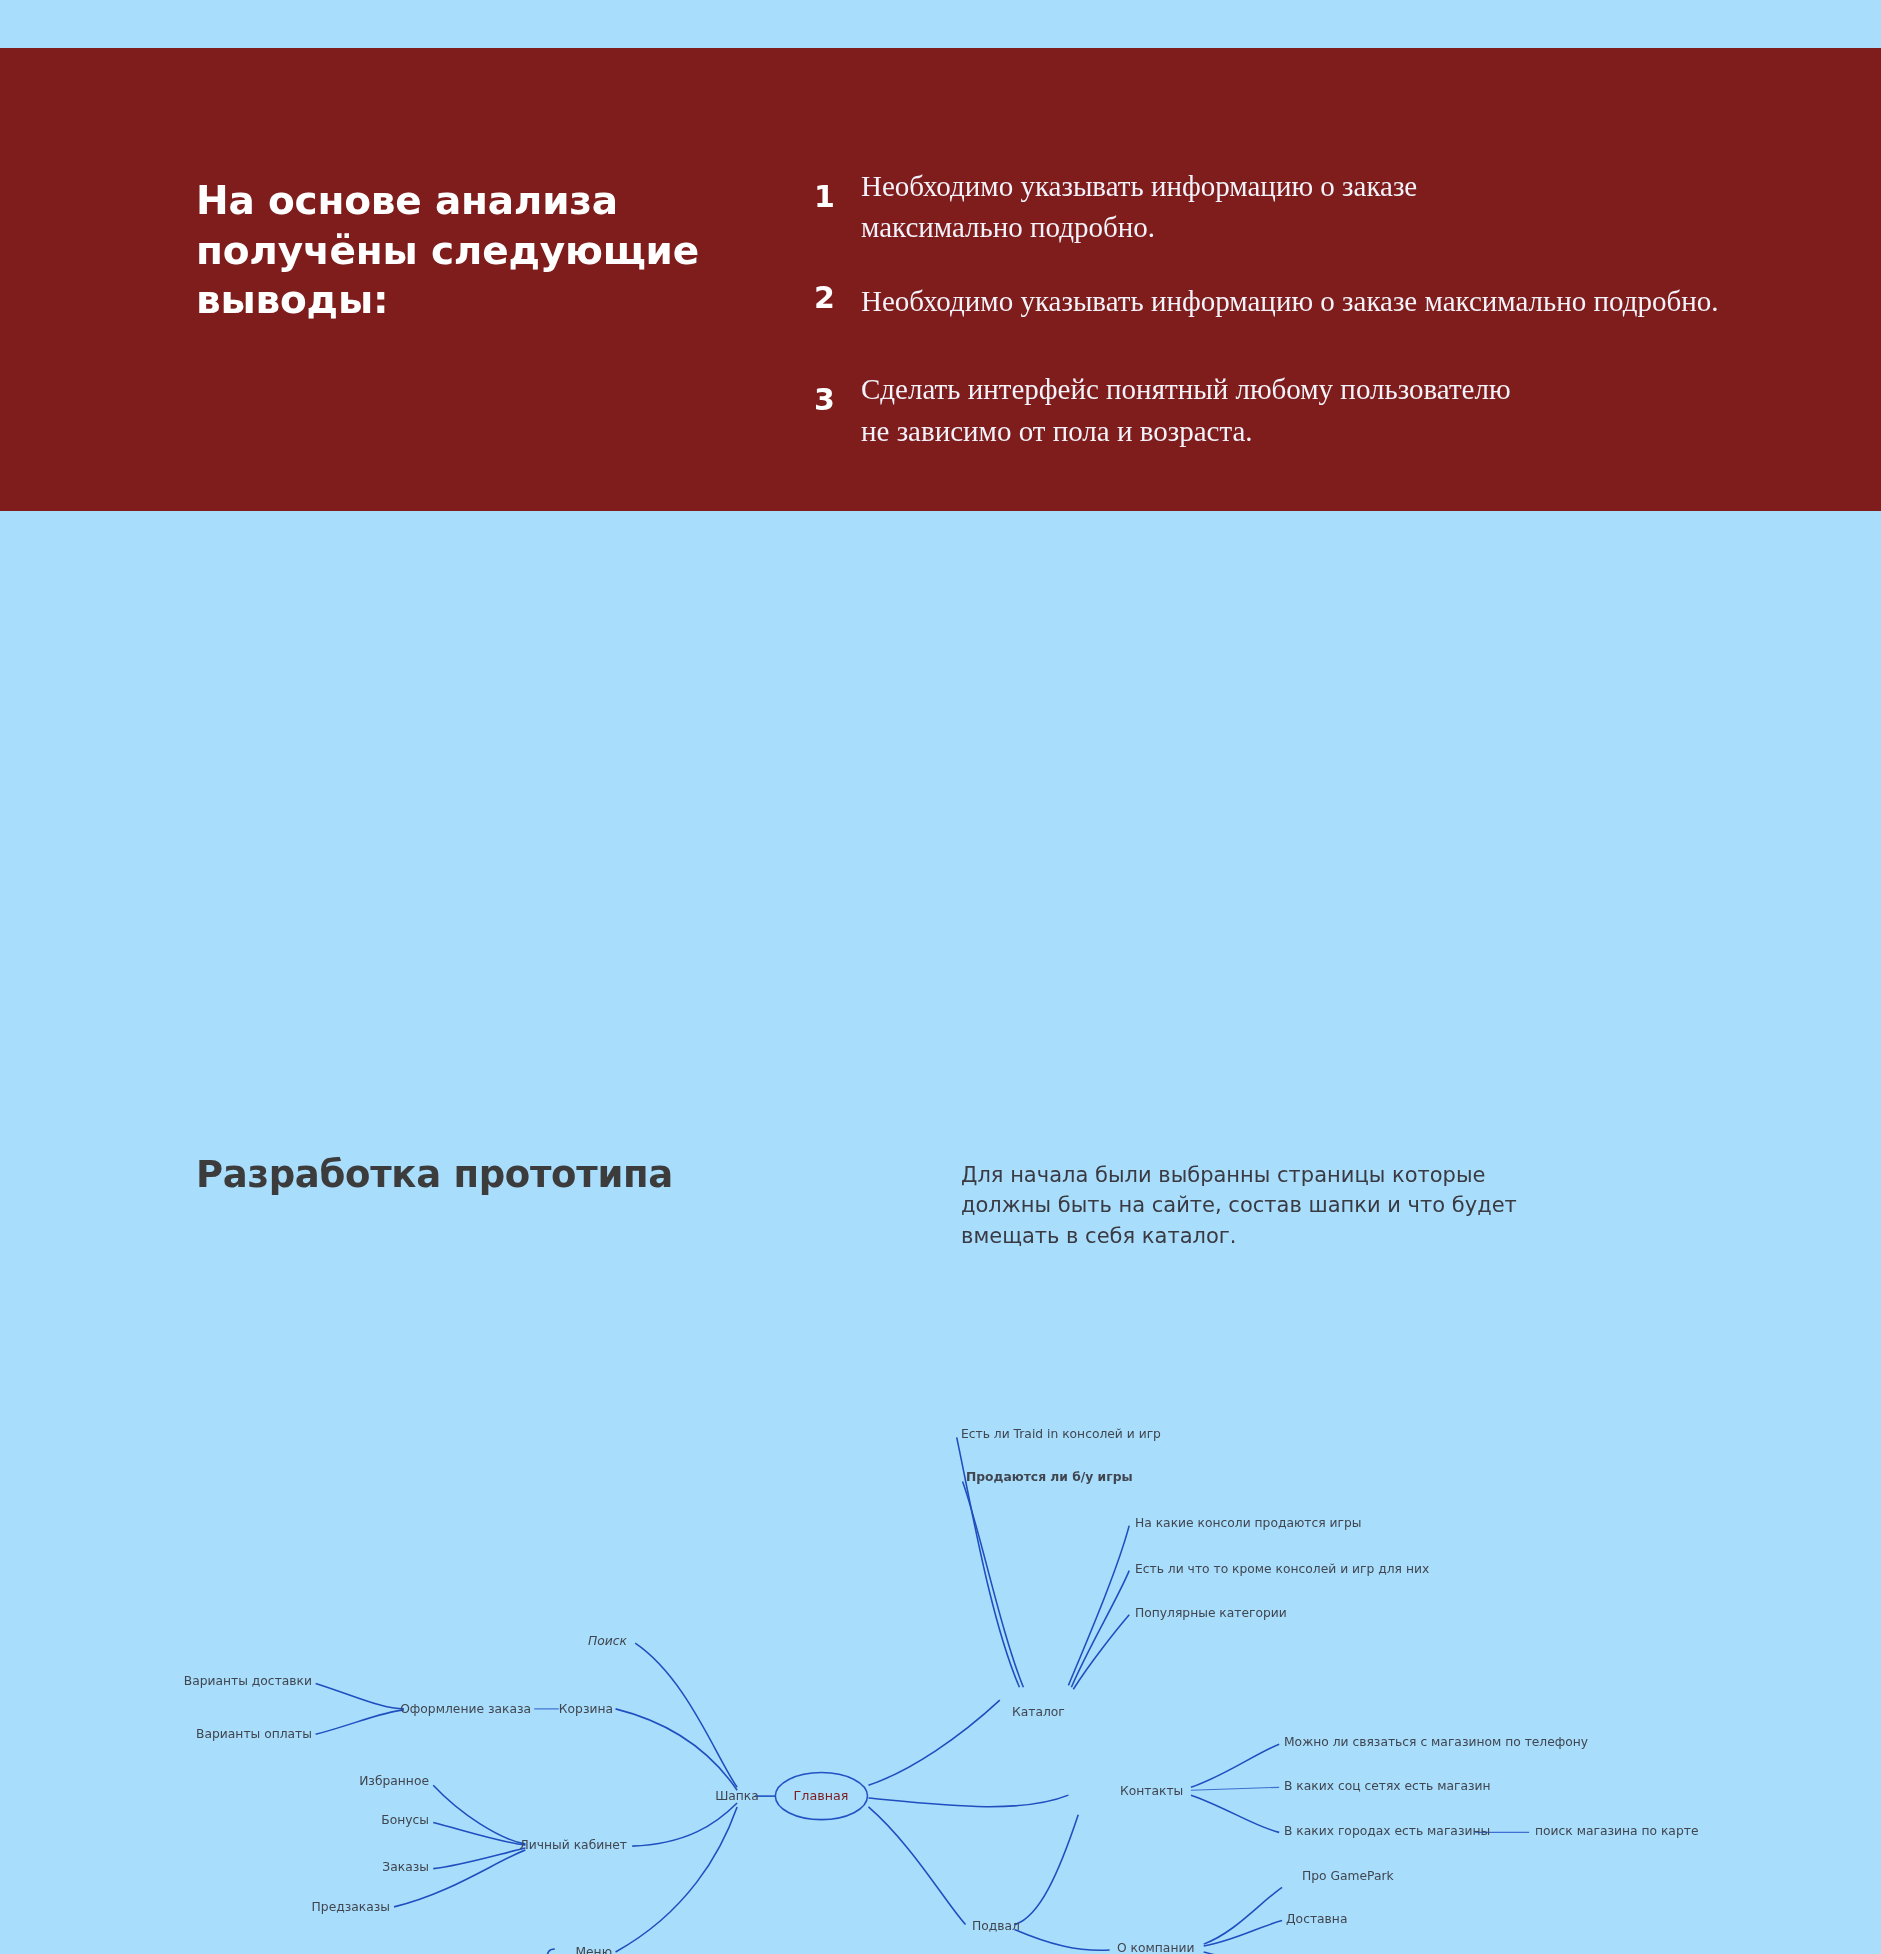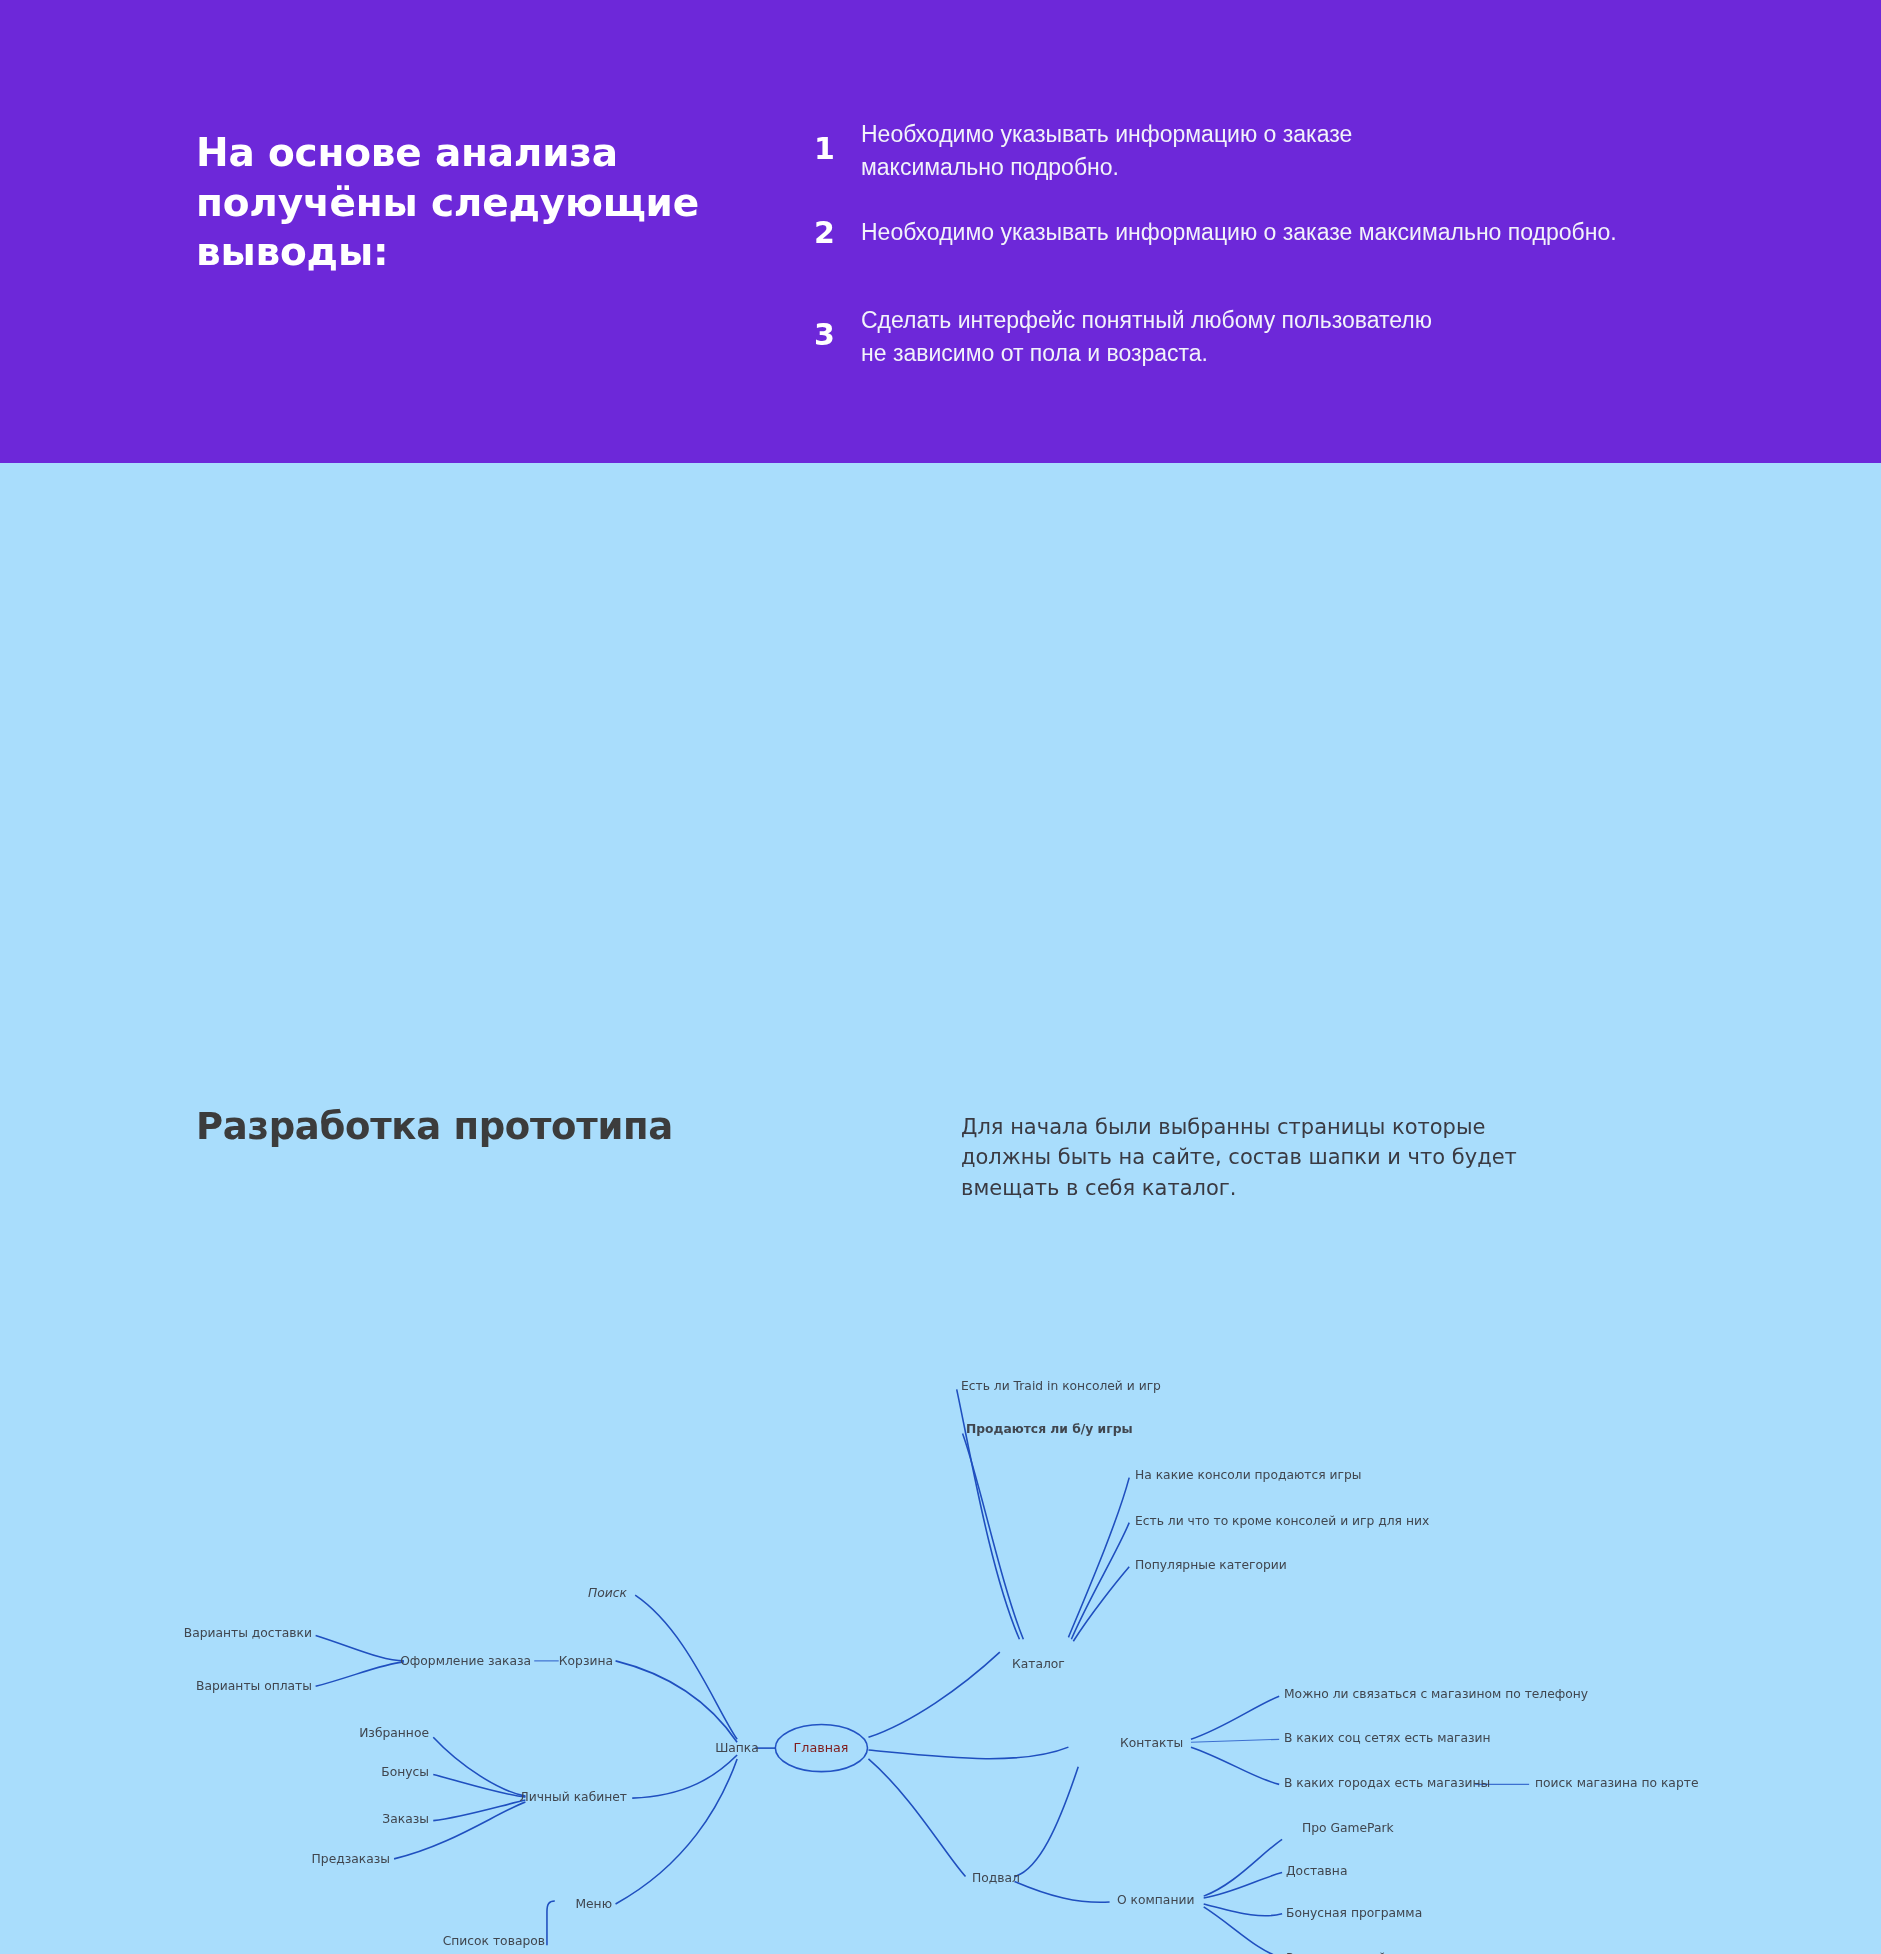--- a/index.html
+++ b/index.html
@@ -9,22 +9,23 @@
     font-family: "DejaVu Sans", sans-serif;
     overflow: hidden;
   }
   body { background: #A9DDFC; }
 
   
   .hero {
     position: relative;
     width: 1882px;
     height: 463px;
-    background: #6d28d9;
+    background: #7f1d1d;
     overflow: hidden;
+    margin-top: 48px;
   }
   .hero-title {
     position: absolute;
     left: 196px;
     top: 128px;
     width: 549px;
     color: #FFFFFF;
     font-family: "DejaVu Sans", sans-serif;
     font-size: 39px;
     line-height: 1.27;
@@ -51,22 +52,22 @@
     color: #FFFFFF;
     font-family: "DejaVu Sans", sans-serif;
     font-size: 30px;
     font-weight: 700;
     line-height: 1;
     padding-top: 15.7px;
   }
   .hero-text {
     flex: 1 1 auto;
     color: #F2F3FA;
-    font-family: Liberation Sans, sans-serif;
-    font-size: 23px;
+    font-family: Liberation Serif, serif;
+    font-size: 29px;
     line-height: 1.42;
     font-weight: 400;
     white-space: pre-line;
   }
   .hero-item--wide .hero-num { padding-top: 2px; }
 
   
   .lower {
     position: relative;
     width: 1780px;

